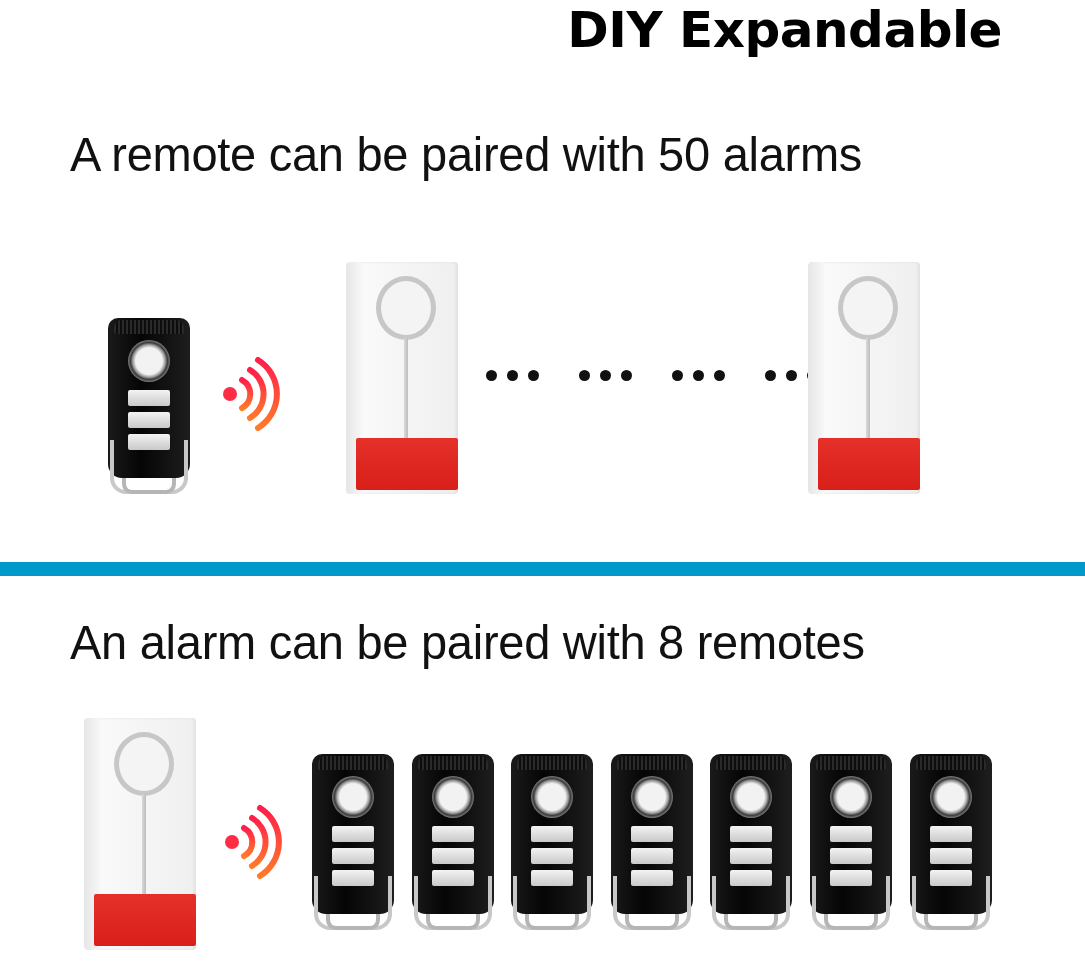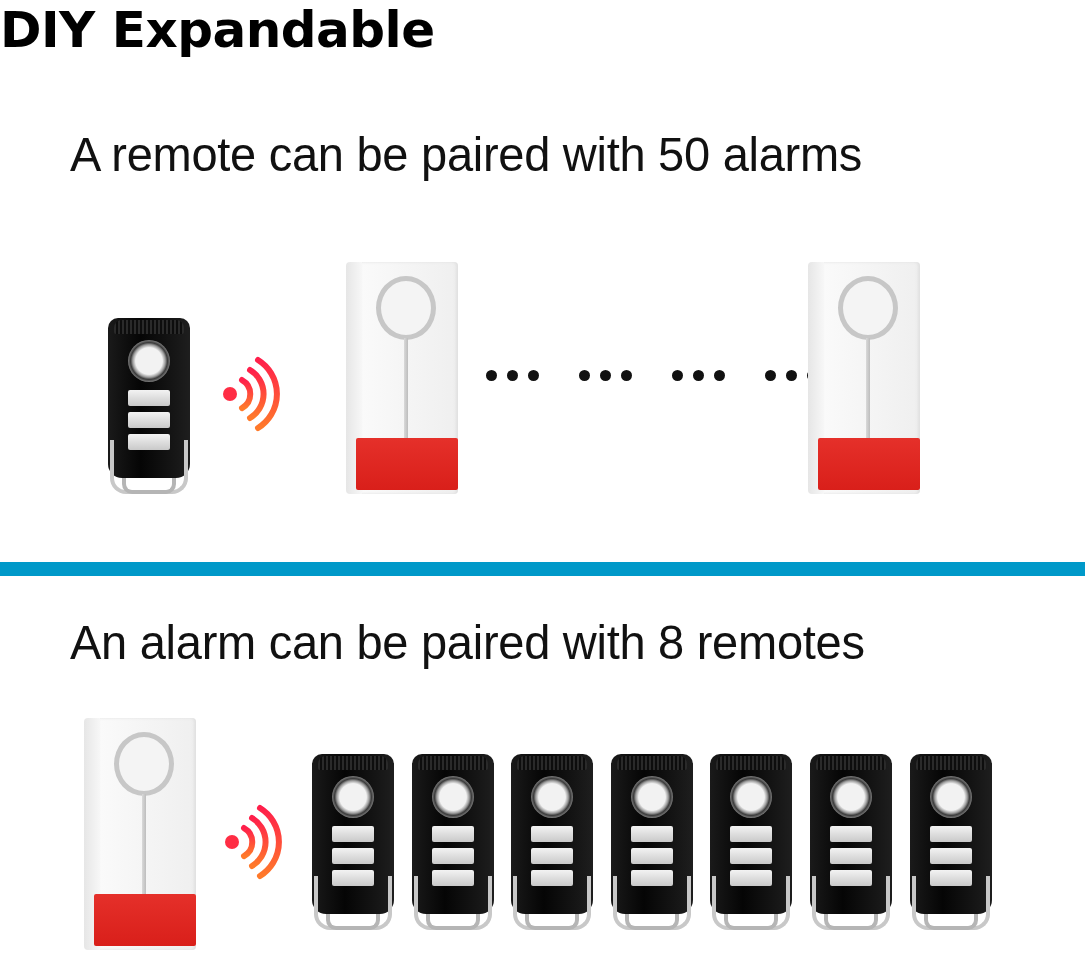--- a/index.html
+++ b/index.html
@@ -1,17 +1,17 @@
 <!DOCTYPE html>
 <html><head>
 <meta charset="utf-8">
 <style>
   html, body { margin:0; padding:0; background:#ffffff; }
   body { width:1085px; height:969px; position:relative; overflow:hidden; font-family:"Liberation Sans", sans-serif; }
-  .title { position:absolute; left:0; top:2px; width:1002px; text-align:left; font-family:"DejaVu Sans", sans-serif; font-weight:bold; font-size:50px; color:#000; letter-spacing:-0.5px; line-height:56px; }
+  .title { position:absolute; left:0; top:2px; width:1002px; text-align:right; font-family:"DejaVu Sans", sans-serif; font-weight:bold; font-size:50px; color:#000; letter-spacing:-0.5px; line-height:56px; }
   .caption { position:absolute; left:70px; font-family:"Liberation Sans", sans-serif; font-size:49px; color:#111; line-height:56px; transform:scaleX(0.96); transform-origin:left top; letter-spacing:-0.3px; }
   .cap1 { top:126px; }
   .cap2 { top:614px; }
   .divider { position:absolute; left:0; top:562px; width:1085px; height:14px; background:#0099c9; }
 
   
   .remote { position:absolute; width:82px; height:178px; }
   .remote .body { position:absolute; left:0; top:0; width:82px; height:160px; background:linear-gradient(90deg,#1a1a1a,#050505 40%,#1e1e1e); border-radius:10px 10px 14px 14px; }
   .remote .ridge { position:absolute; left:6px; top:2px; width:70px; height:14px; background:repeating-linear-gradient(90deg,#2a2a2a 0 2px,#0d0d0d 2px 4px); border-radius:8px 8px 2px 2px; }
   .remote .ring { position:absolute; left:20px; top:22px; width:42px; height:42px; border-radius:50%; background:radial-gradient(circle,#f2f2f2 0 45%,#9a9a9a 55%,#3b3b3b 62%,#777 70%,#222 80%); }

